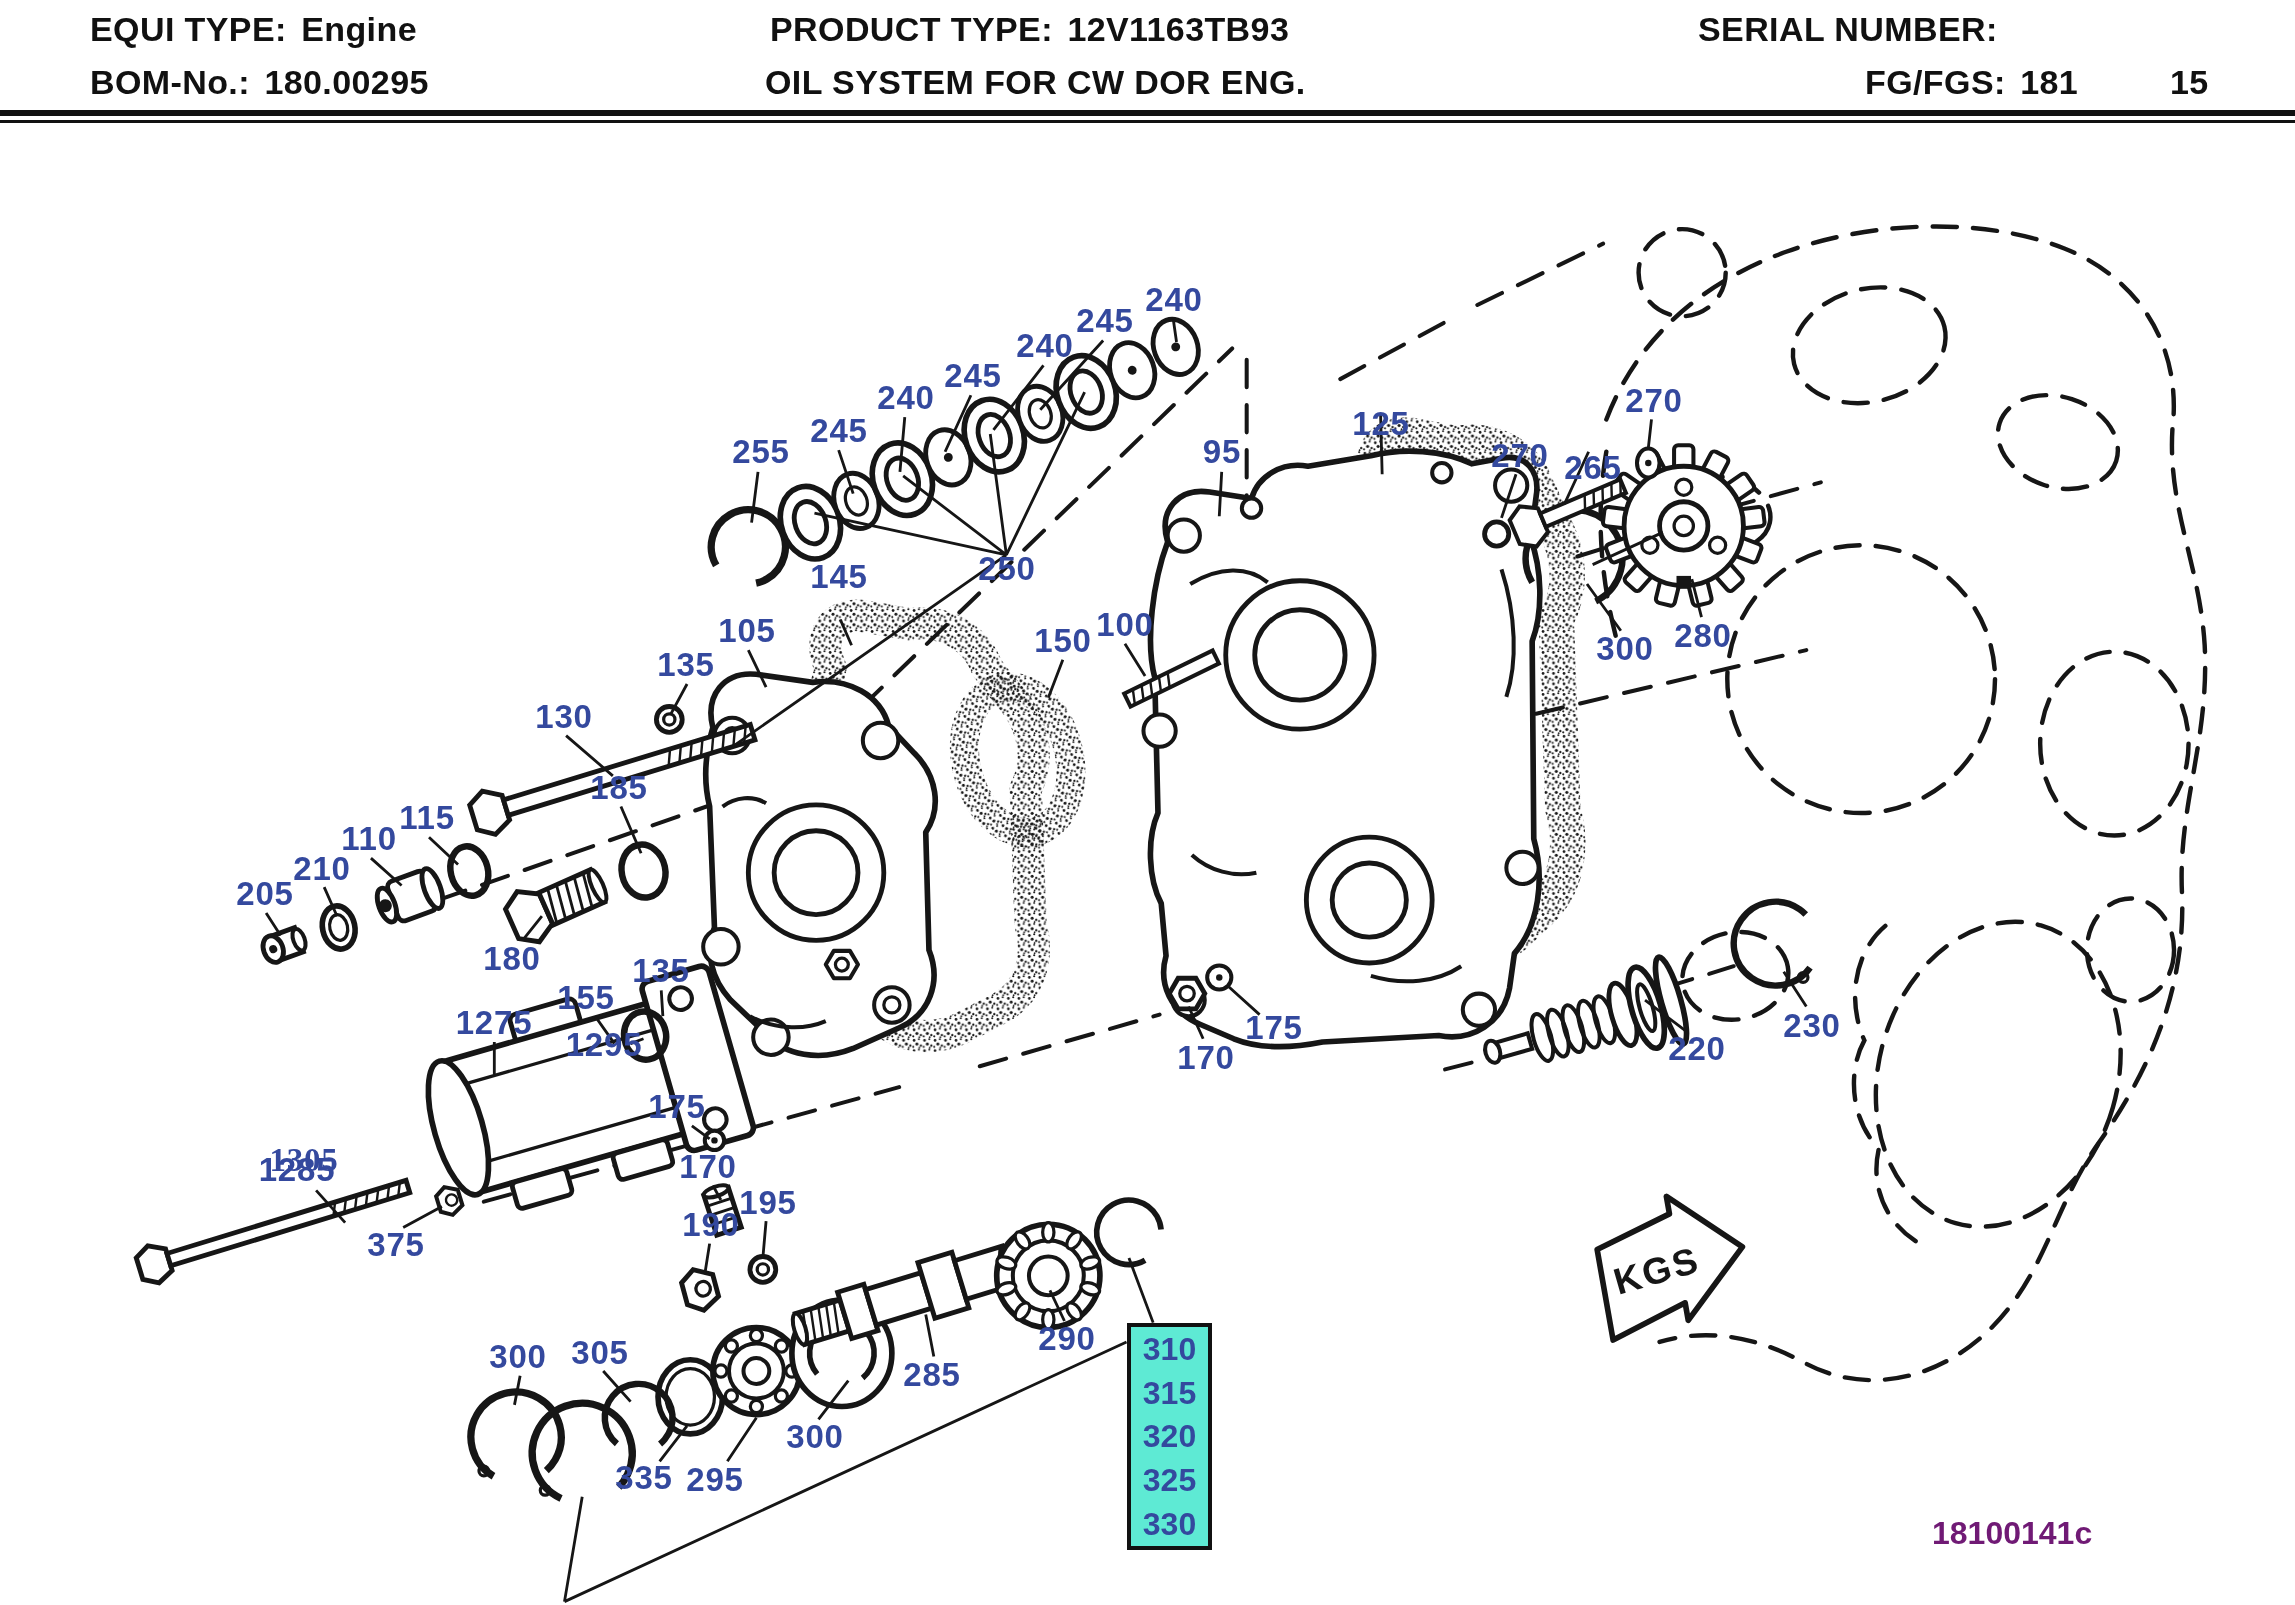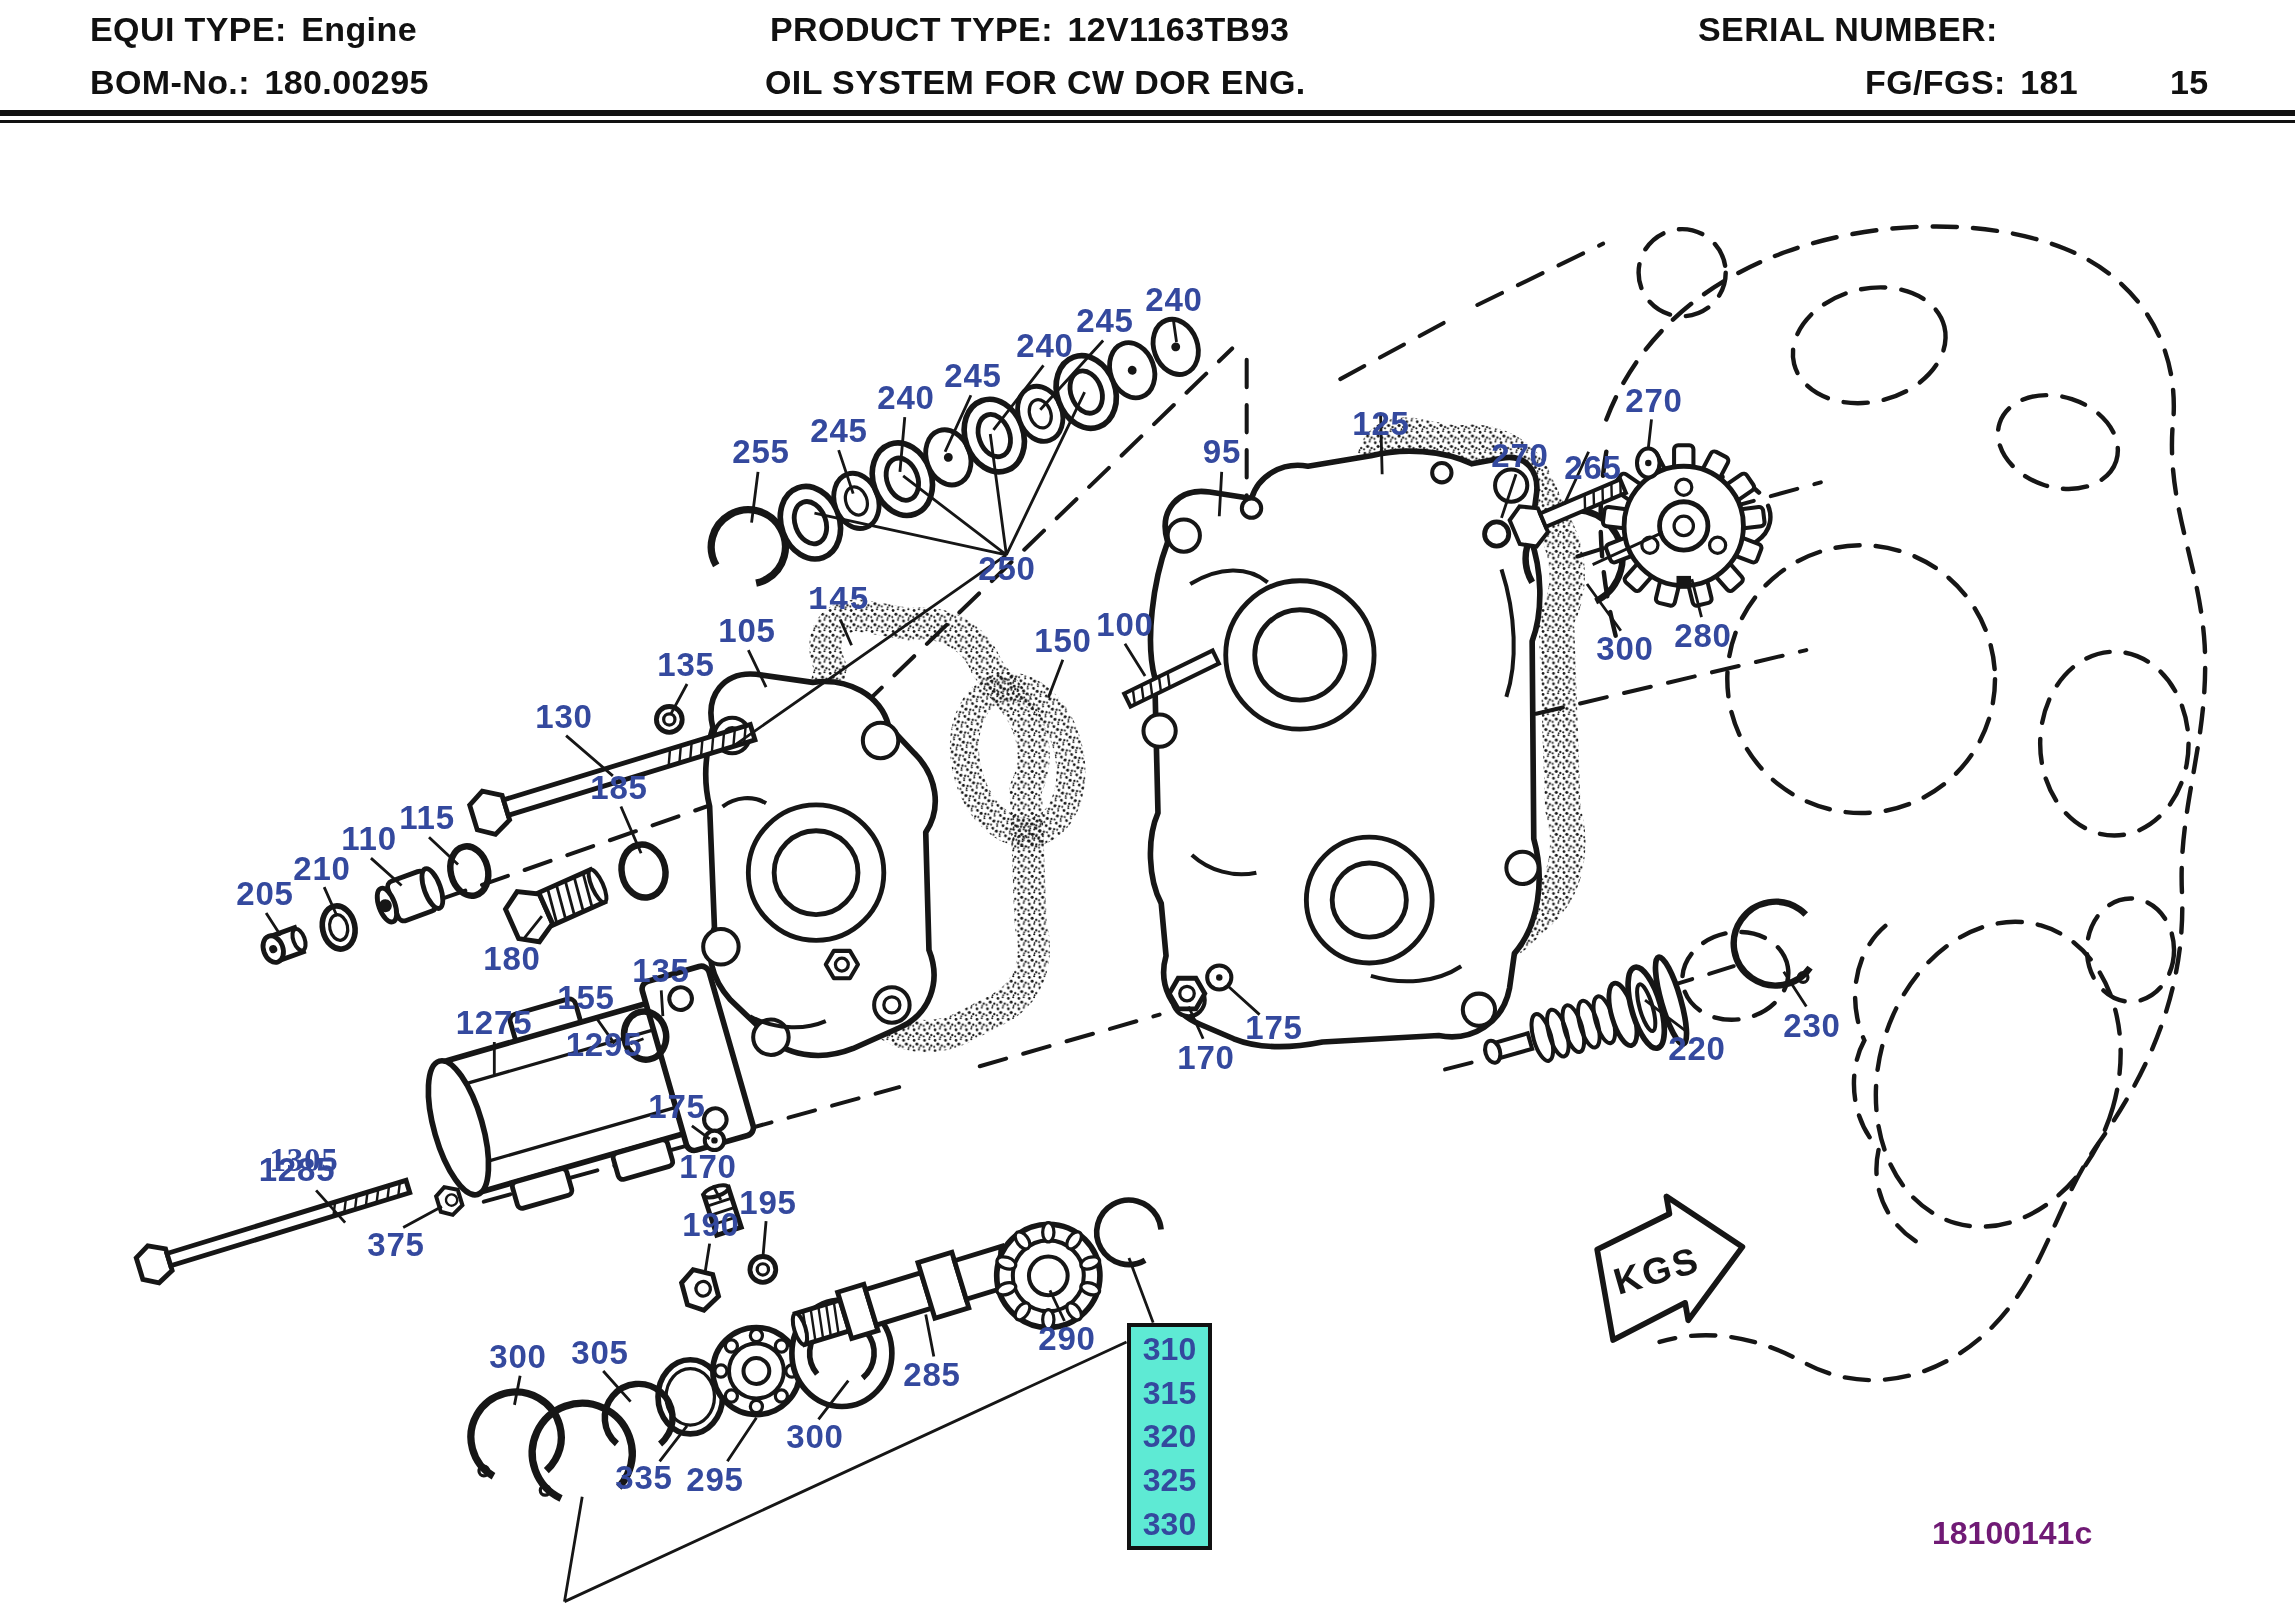--- a/index.html
+++ b/index.html
@@ -412,21 +412,21 @@
       <div class="part-label" style="left: 1105px; top: 321px;">245</div>
       <div class="part-label" style="left: 1174px; top: 300px;">240</div>
       <div class="part-label" style="left: 1007px; top: 569px;">250</div>
       <div class="part-label" style="left: 1222px; top: 452px;">95</div>
       <div class="part-label" style="left: 1381px; top: 410px; margin-top: 14px;">125</div>
       <div class="part-label" style="left: 1520px; top: 456px;">270</div>
       <div class="part-label" style="left: 1593px; top: 432px; margin-top: 36px;">265</div>
       <div class="part-label" style="left: 1654px; top: 401px;">270</div>
       <div class="part-label" style="left: 1625px; top: 649px;">300</div>
       <div class="part-label" style="left: 1703px; top: 636px;">280</div>
-      <div class="part-label" style="left: 839px; top: 600px; font-family: Liberation Mono, monospace;">145</div>
+      <div class="part-label" style="left: 839px; top: 577px;">145</div>
       <div class="part-label" style="left: 747px; top: 631px;">105</div>
       <div class="part-label" style="left: 686px; top: 665px;">135</div>
       <div class="part-label" style="left: 1063px; top: 641px;">150</div>
       <div class="part-label" style="left: 1125px; top: 625px;">100</div>
       <div class="part-label" style="left: 564px; top: 717px;">130</div>
       <div class="part-label" style="left: 619px; top: 788px;">185</div>
       <div class="part-label" style="left: 427px; top: 818px;">115</div>
       <div class="part-label" style="left: 369px; top: 839px;">110</div>
       <div class="part-label" style="left: 322px; top: 869px;">210</div>
       <div class="part-label" style="left: 265px; top: 894px;">205</div>

